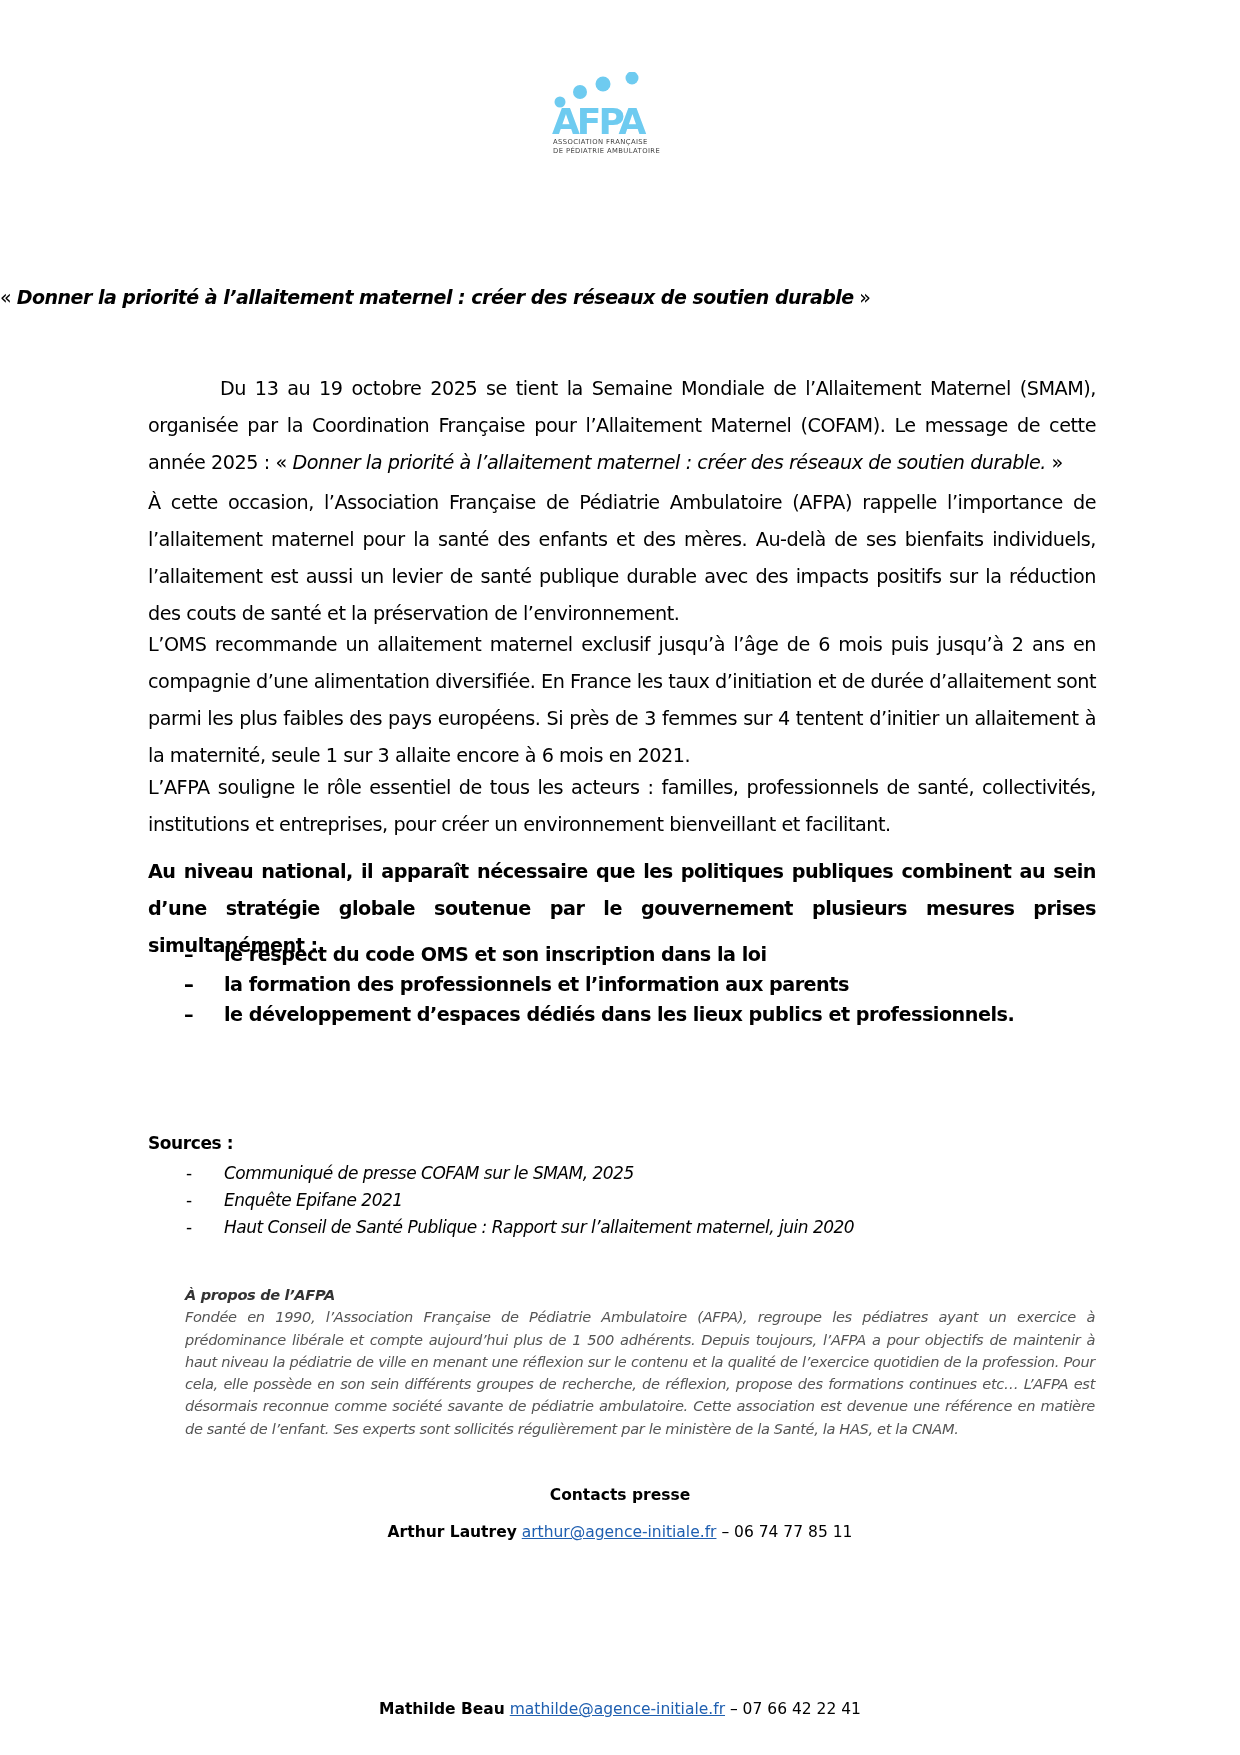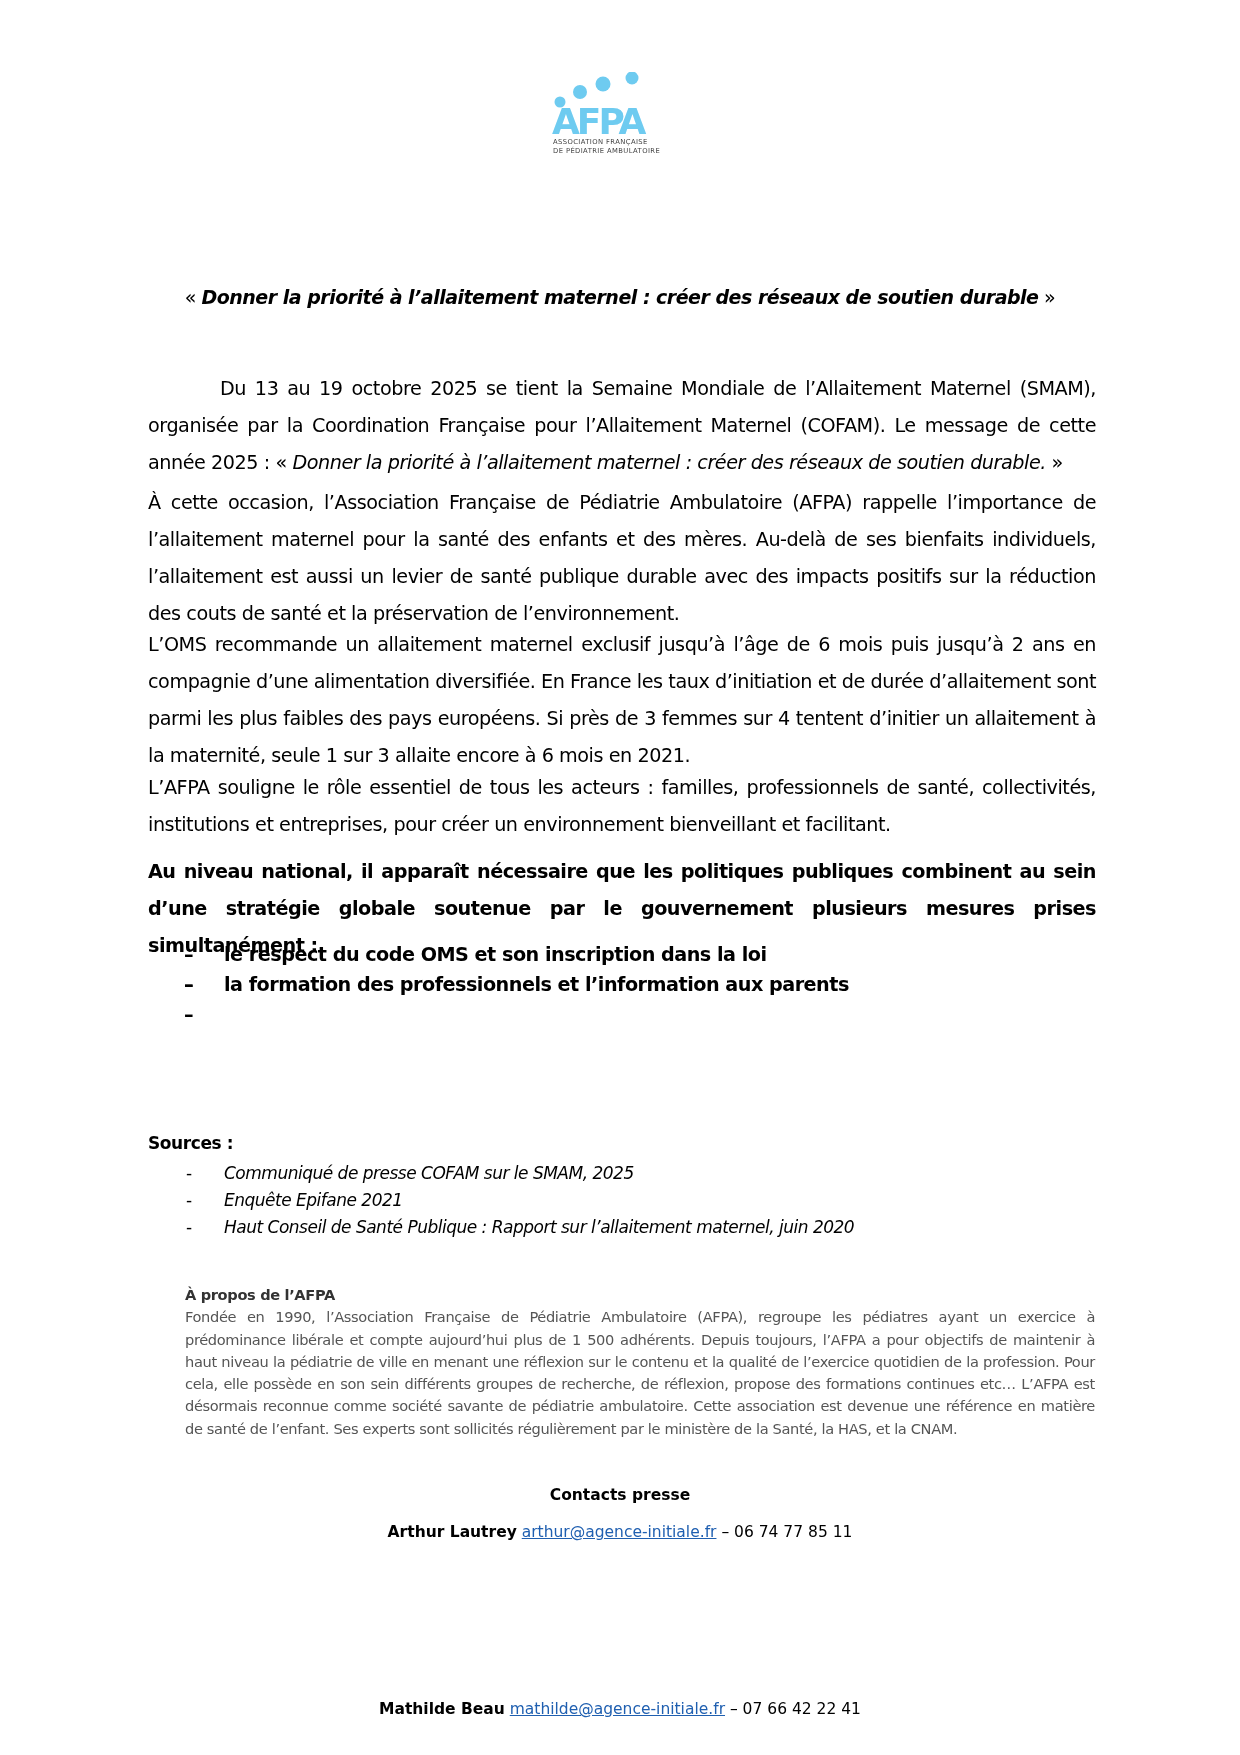--- a/index.html
+++ b/index.html
@@ -7,21 +7,21 @@
            font-family: "DejaVu Sans", "Liberation Sans", sans-serif; color: #000; }
     .page { position: absolute; left: 0; top: 0; width: 1240px; height: 1755px; }
 
     .logo { position: absolute; left: 552px; top: 72px; width: 108px; height: 84px; }
     .logo svg { display: block; }
     .logo-sub { position: absolute; left: 553px; top: 138px; width: 120px;
                 font-size: 6.8px; line-height: 8.5px; letter-spacing: 0.4px; color: #444; }
 
     .title { position: absolute; left: 0; width: 1240px; top: 206px; text-align: center;
              font-weight: bold; font-size: 19px; letter-spacing: -0.2px; }
-    .subtitle { position: absolute; left: 0; width: 1240px; top: 286px; text-align: center;
+    .subtitle { position: absolute; left: 0; width: 1240px; top: 286px; text-align: left;
                 font-size: 19px; letter-spacing: -0.5px; }
     .subtitle .it { font-style: italic; font-weight: bold; }
 
     .body { position: absolute; left: 148px; width: 948px;
             font-size: 19.2px; line-height: 37px; letter-spacing: -0.45px; text-align: justify; }
     .p1 { top: 370px; }
     .p1 .indent { display: inline-block; width: 72px; }
     .p1 .it { font-style: italic; }
     .p2 { top: 484px; }
     .p3 { top: 626px; }
@@ -33,21 +33,21 @@
     .measures li { position: relative; padding-left: 76px; text-align: justify; }
     .measures .dash { position: absolute; left: 36px; top: 0; }
 
     .sources-title { position: absolute; left: 148px; top: 1133px; font-weight: bold; font-size: 17px; letter-spacing: -0.4px; }
     .sources { position: absolute; left: 148px; top: 1160px; margin: 0; padding: 0; list-style: none;
                font-size: 17px; line-height: 27px; font-style: italic; letter-spacing: -0.5px; }
     .sources li { position: relative; padding-left: 76px; }
     .sources .dash { position: absolute; left: 38px; font-style: normal; }
 
     .about { position: absolute; left: 185px; width: 910px; top: 1284px; color: #555;
-             font-size: 14.6px; line-height: 22.3px; letter-spacing: -0.35px; text-align: justify; }
+             font-size: 14.6px; line-height: 22.3px; letter-spacing: -0.35px; text-align: justify; font-style: italic; }
     .about-title { font-weight: bold; color: #333; }
 
     .contacts-title { position: absolute; left: 0; width: 1240px; top: 1486px; text-align: center;
                       font-weight: bold; font-size: 15.5px; }
     .contact { position: absolute; left: 0; width: 1240px; text-align: center; font-size: 15.5px; }
     .contact-1 { top: 1523px; }
     .contact-2 { top: 1656px; margin-top: 44px; }
     .contact .name { font-weight: bold; }
     .contact a { color: #1f5fb0; text-decoration: underline; }
   </style>
@@ -83,21 +83,21 @@
 
   <div class="body p2">À cette occasion, l’Association Française de Pédiatrie Ambulatoire (AFPA) rappelle l’importance de l’allaitement maternel pour la santé des enfants et des mères. Au-delà de ses bienfaits individuels, l’allaitement est aussi un levier de santé publique durable avec des impacts positifs sur la réduction des couts de santé et la préservation de l’environnement.</div>
   <div class="body p3">L’OMS recommande un allaitement maternel exclusif jusqu’à l’âge de 6 mois puis jusqu’à 2 ans en compagnie d’une alimentation diversifiée. En France les taux d’initiation et de durée d’allaitement sont parmi les plus faibles des pays européens. Si près de 3 femmes sur 4 tentent d’initier un allaitement à la maternité, seule 1 sur 3 allaite encore à 6 mois en 2021.</div>
   <div class="body p5">Au niveau national, il apparaît nécessaire que les politiques publiques combinent au sein d’une stratégie globale soutenue par le gouvernement plusieurs mesures prises simultanément :</div>
   <div class="body p4">L’AFPA souligne le rôle essentiel de tous les acteurs : familles, professionnels de santé, collectivités, institutions et entreprises, pour créer un environnement bienveillant et facilitant.</div>
 
   <ul class="measures">
     <li><span class="dash">–</span><span>le respect du code OMS et son inscription dans la loi</span></li>
     <li><span class="dash">–</span></li>
     <li><span class="dash">–</span><span>la formation des professionnels et l’information aux parents</span></li>
-    <li><span class="dash">–</span></li>
+    <li><span class="dash">–</span><span>le développement d’espaces dédiés dans les lieux publics et professionnels.</span></li>
   </ul>
 
   <div class="sources-title">Sources :</div>
   <ul class="sources">
     <li><span class="dash">-</span><span>Communiqué de presse COFAM sur le SMAM, 2025</span></li>
     <li><span class="dash">-</span><span>Enquête Epifane 2021</span></li>
     <li><span class="dash">-</span><span>Haut Conseil de Santé Publique : Rapport sur l’allaitement maternel, juin 2020</span></li>
   </ul>
 
   <div class="about">

